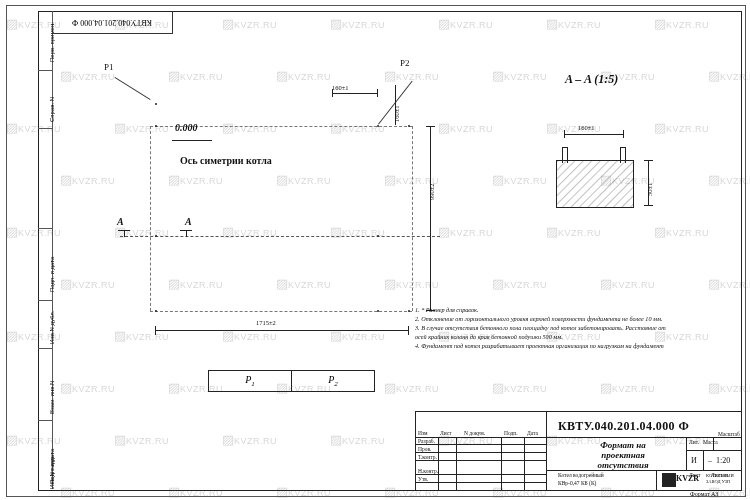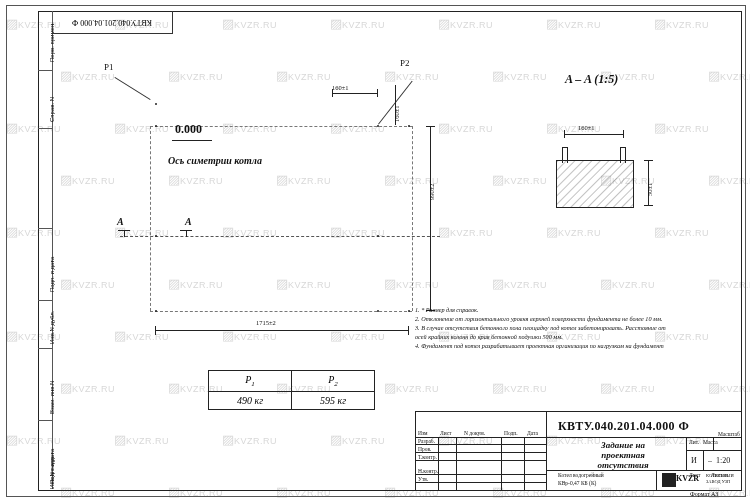--- a/index.html
+++ b/index.html
@@ -25,22 +25,22 @@
   .topstamp{position:absolute;left:52px;top:11px;width:120px;height:22px;border-right:1px solid #333;border-bottom:1px solid #333;}
   .topstamp span{position:absolute;left:50%;top:50%;transform:translate(-50%,-50%) rotate(180deg);
       font-size:8px;white-space:nowrap;font-family:"Liberation Serif",serif;}
 
   .dline{position:absolute;background:#222;}
   .thin{background:#333;}
   .dash{position:absolute;border-top:1px dashed #777;}
   .dashv{position:absolute;border-left:1px dashed #777;}
 
   .lbl{position:absolute;font-size:8px;color:#111;white-space:nowrap;font-family:"Liberation Serif",serif;}
-  .big{font-size:12px;font-weight:bold;}
-  .mid{font-size:10px;font-style:italic;font-weight:bold;}
+  .big{font-size:10px;font-style:italic;font-weight:bold;}
+  .mid{font-size:10px;font-weight:bold;margin-left:12px;}
 
   .dimtxt{position:absolute;font-size:6.5px;color:#111;white-space:nowrap;font-family:"Liberation Serif",serif;}
   .vdim{transform-origin:0 0;transform:rotate(-90deg);}
 
   .dot{position:absolute;width:2px;height:2px;background:#222;border-radius:50%;}
 
   
   .notes{position:absolute;font-size:6.2px;line-height:9px;color:#111;font-style:italic;width:255px;}
 
   
@@ -322,24 +322,20 @@
   <table class="ptab" style="left:208px;top:370px;">
     <tbody>
         <tr>
       <td style="width:62px;">
         <span>P</span><sub style="font-size:7px;">1</sub>
       </td>
       <td style="width:62px;">
         <span>P</span><sub style="font-size:7px;">2</sub>
       </td>
     </tr>
-    <tr>
-      <td>490 кг</td>
-      <td>595 кг</td>
-    </tr>
   </tbody>
     </table>
 
   <div class="tb">
 
     <div class="tbl" style="left:0;top:25px;width:325px;height:1px;"></div>
     <div class="tbl" style="left:0;top:32px;width:130px;height:1px;"></div>
     <div class="tbl" style="left:0;top:40px;width:130px;height:1px;"></div>
     <div class="tbl" style="left:0;top:48px;width:130px;height:1px;"></div>
     <div class="tbl" style="left:0;top:62px;width:130px;height:1px;"></div>
@@ -354,21 +350,21 @@
     <div class="tbl" style="left:130px;top:25px;width:140px;height:1px;"></div>
     <div class="tbl" style="left:130px;top:58px;width:195px;height:1px;"></div>
     <div class="tbl" style="left:270px;top:25px;width:1px;height:33px;"></div>
     <div class="tbl" style="left:270px;top:38px;width:55px;height:1px;"></div>
     <div class="tbl" style="left:297px;top:25px;width:1px;height:13px;"></div>
     <div class="tbl" style="left:287px;top:38px;width:1px;height:20px;"></div>
     <div class="tbl" style="left:240px;top:58px;width:1px;height:20px;"></div>
 
     <div class="tcell tnum" style="left:142px;top:7px;">КВТУ.040.201.04.000  Ф</div>
 
-    <div class="tcell tname" style="left:152px;top:28px;width:110px;">Задание на</div>
+    <div class="tcell tname" style="left:152px;top:28px;width:110px;">Формат на</div>
     <div class="tcell tname" style="left:152px;top:38px;width:110px;">проектная</div>
     <div class="tcell tname" style="left:152px;top:48px;width:110px;">отсутствия</div>
 
     <div class="tcell" style="left:142px;top:60px;font-size:5.5px;">Котел водогрейный</div>
     <div class="tcell" style="left:142px;top:68px;font-size:5.5px;">КВр-0,47 КБ (К)</div>
 
     <div class="tcell" style="left:273px;top:27px;">Лит.</div>
     <div class="tcell" style="left:287px;top:27px;">Масса</div>
     <div class="tcell" style="left:302px;top:19px;">Масштаб</div>
     <div class="tcell" style="left:275px;top:44px;font-size:8px;">И</div>

